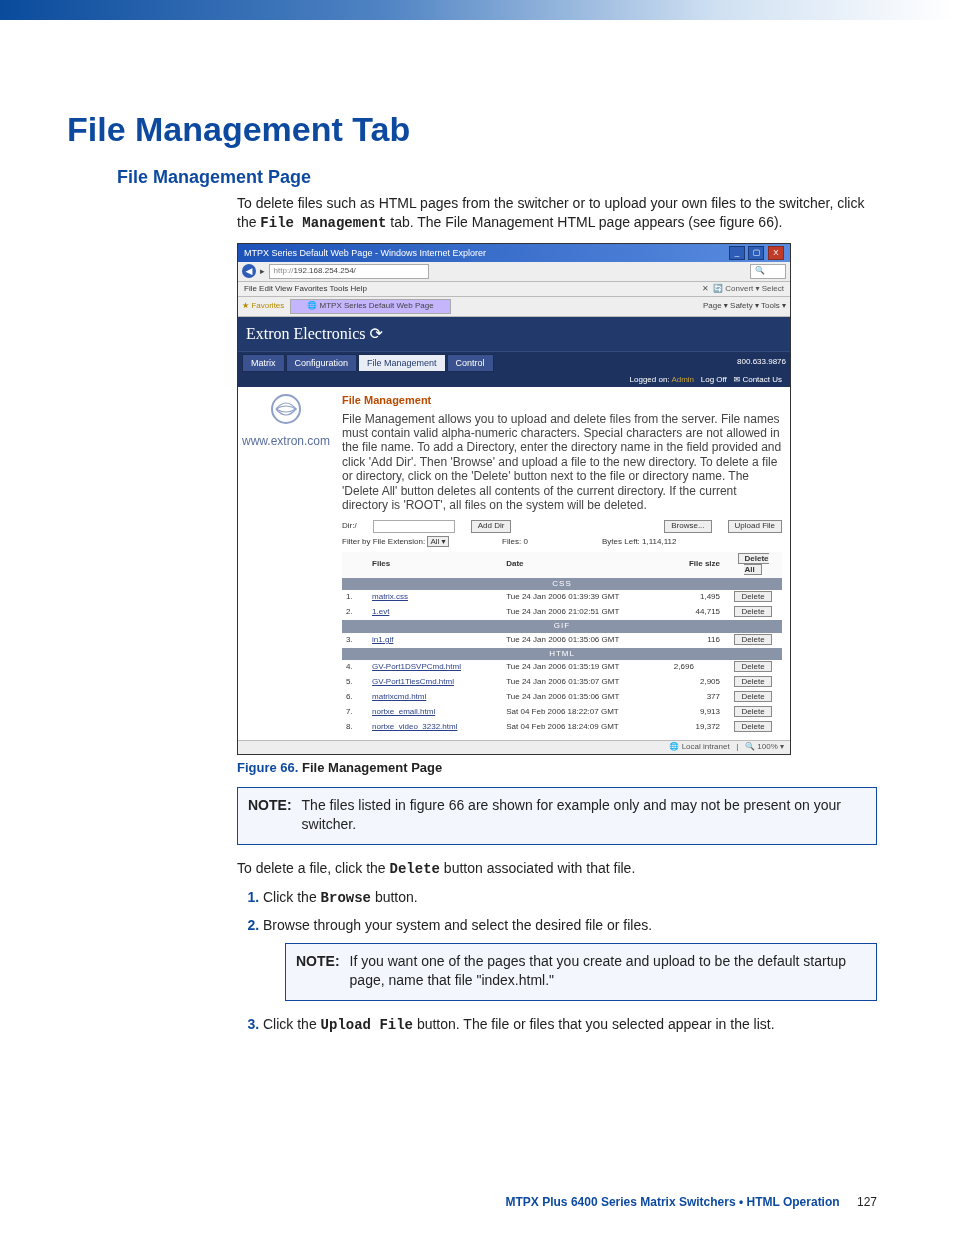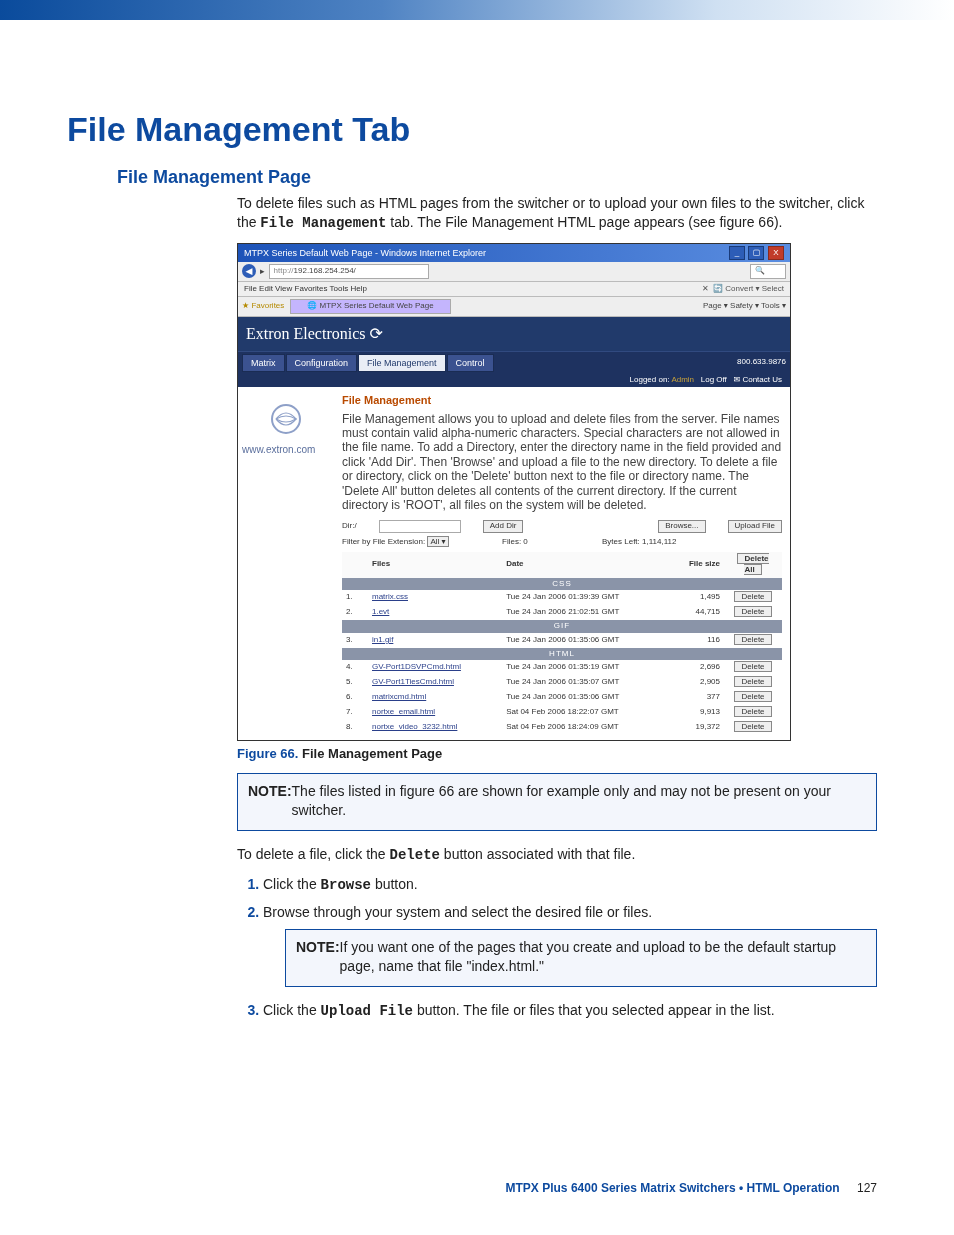--- a/index.html
+++ b/index.html
@@ -39,20 +39,21 @@
   
   .fig-caption { font-size: 13px; margin: 8px 0 10px 0; }
   .fig-caption b { color: #0d4a9f; }
   
   .note-box {
     border: 1px solid #0d4a9f;
     background: #f3f6fc;
     padding: 8px 10px 10px 10px;
     margin: 8px 0 14px 0;
     display: flex;
+    gap: 10px;
     font-size: 14px;
   }
   .note-box .note-label { font-weight: bold; white-space: nowrap; }
   .note-box.inset { margin-left: 22px; }
   
   ol.steps { margin: 4px 0 0 0; padding-left: 26px; }
   ol.steps li { margin: 4px 0 8px 0; font-size: 14px; }
   ol.steps li::marker { color: #0d4a9f; font-weight: bold; }
   
   .shot {
@@ -78,26 +79,26 @@
   .shot .tab-row{background:#eee;border-bottom:1px solid #bbb;padding:2px 4px;display:flex;align-items:center;gap:6px;font-size:8px;color:#444}
   .shot .banner{background:#213a6b;color:#fff;padding:6px 8px;font-family:Georgia,serif;font-size:16px;}
   .shot .nav-tabs{background:#1e3260;color:#fff;padding:2px 4px;display:flex;gap:0;font-size:9px;border-top:1px solid #314a80;justify-content:space-between;align-items:center}
   .shot .nav-tabs .tabset{display:flex}
   .shot .nav-tabs .tab{background:#3b5290;border:1px solid #1a2c54;padding:2px 8px;margin-right:1px;cursor:pointer}
   .shot .nav-tabs .tab.active{background:#e9edf6;color:#213a6b}
   .shot .nav-tabs .phone{font-size:8px}
   .shot .login-row{background:#1e3260;color:#fff;text-align:right;padding:1px 8px;font-size:8px}
   .shot .login-row .adm{color:#c7a13a}
   .shot .content{display:flex;background:#fff}
-  .shot .side{width:100px;background:#fff;text-align:left;padding:12px 4px;color:#5a6e9c;font-size:10px}
+  .shot .side{width:100px;background:#fff;text-align:left;padding:2px 4px;color:#5a6e9c;font-size:12px}
   .shot .side svg{display:block;margin:0 auto 4px}
   .shot .main{flex:1;padding:6px 8px}
   .shot .fm-title{color:#b94a00;font-weight:bold;font-size:11px;margin:0 0 4px 0}
   .shot .fm-desc{color:#444;font-size:12px;line-height:1.2;margin:0 0 8px 0}
-  .shot .row1{display:flex;align-items:center;gap:22px;font-size:8px;color:#333;margin-bottom:4px}
+  .shot .row1{display:flex;align-items:center;gap:16px;font-size:8px;color:#333;margin-bottom:4px}
   .shot .btn{background:#efefef;border:1px solid #888;padding:0 6px;font-size:8px;cursor:pointer}
   .shot .row2{display:grid;grid-template-columns:160px 100px 120px 60px;font-size:8px;color:#333;margin:4px 0}
   .shot .tbl{width:100%;font-size:8px;color:#333;border-collapse:collapse}
   .shot .tbl th{font-weight:bold;text-align:left;padding:2px 4px;background:#fafafa}
   .shot .tbl td{padding:2px 4px;white-space:nowrap}
   .shot .grp-row td{background:#8a94a8;color:#fff;text-align:center;font-size:8px;padding:1px 0;letter-spacing:1px}
   .shot .lnk{color:#2a3f8a;text-decoration:underline}
   .shot .statusbar{background:#eee;border-top:1px solid #bbb;padding:1px 6px;text-align:right;font-size:8px;color:#555}
   
   .footer { margin-top: 160px; text-align: right; font-size: 12px; }
@@ -230,21 +231,21 @@
                   <td style="text-align:right">116</td>
                   <td style="text-align:center"><span class="btn">Delete</span></td>
                 </tr>
             <tr class="grp-row">
                   <td colspan="5">HTML</td>
                 </tr>
             <tr>
                   <td>4.</td>
                   <td><span class="lnk">GV-Port1DSVPCmd.html</span></td>
                   <td>Tue 24 Jan 2006 01:35:19 GMT</td>
-                  <td style="text-align:right">2,696</td>
+                  <td style="text-align:left">2,696</td>
                   <td style="text-align:center"><span class="btn">Delete</span></td>
                 </tr>
             <tr>
                   <td>5.</td>
                   <td><span class="lnk">GV-Port1TiesCmd.html</span></td>
                   <td>Tue 24 Jan 2006 01:35:07 GMT</td>
                   <td style="text-align:right">2,905</td>
                   <td style="text-align:center"><span class="btn">Delete</span></td>
                 </tr>
             <tr>
@@ -264,20 +265,23 @@
             <tr>
                   <td>8.</td>
                   <td><span class="lnk">nortxe_video_3232.html</span></td>
                   <td>Sat 04 Feb 2006 18:24:09 GMT</td>
                   <td style="text-align:right">19,372</td>
                   <td style="text-align:center"><span class="btn">Delete</span></td>
                 </tr>
           </tbody>
             </table>
         </div>
+      </div>
+      <div class="statusbar">
+        🌐 <span>Local intranet</span> &nbsp;&nbsp;|&nbsp;&nbsp; 🔍 <span>100%  ▾</span>
       </div>
     </div>
 
     <p class="fig-caption">
       <b>Figure 66.</b>
       <b style="color:#222">File Management Page</b>
     </p>
 
     <div class="note-box">
       <span class="note-label">NOTE:</span>

